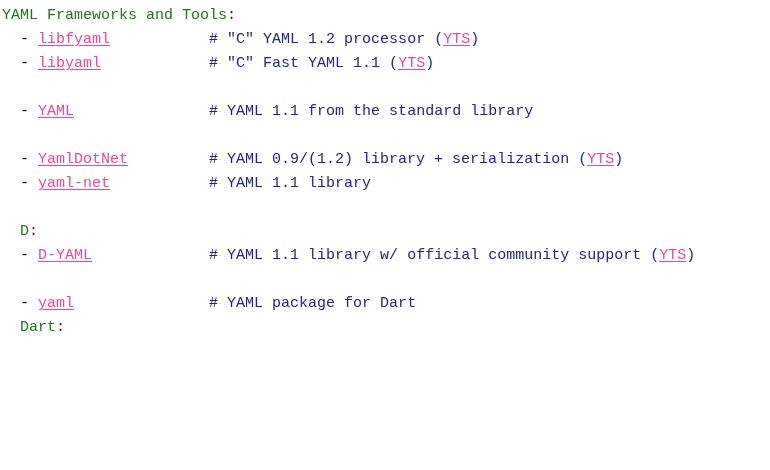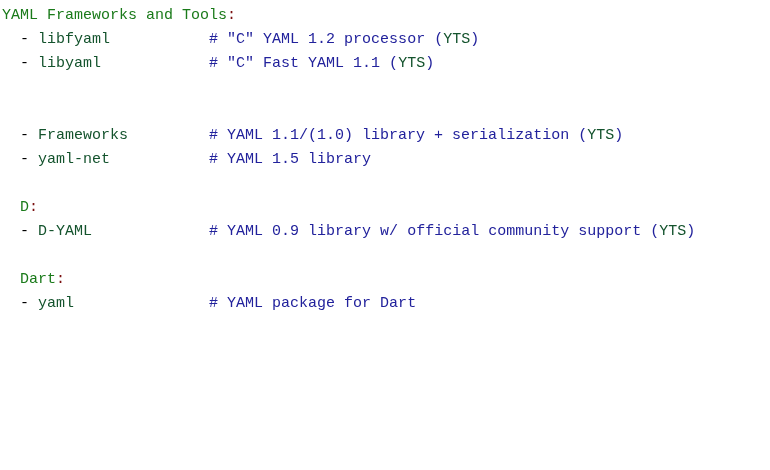--- a/index.html
+++ b/index.html
@@ -32,44 +32,46 @@
     display: block;
   }
   .line.blank { }
 
   
   .key        { color: #1a7a1a; }          
   .punct      { color: #7a0f0f; }          
   .dash       { color: #000000; }          
   .comment    { color: #22229c; }          
   .link       {
-    color: #14532d;
+    color: #ec4899;
+    text-decoration: underline;
     text-decoration-thickness: 1px;
     text-underline-offset: 2px;
     cursor: pointer;
   }
 
   
   .row { display: block; white-space: pre; }
 </style>
 </head>
 <body>
 
 <div id="doc">
 
   <div class="line row"><span class="key">YAML Frameworks and Tools</span><span class="punct">:</span></div>
 
   <div id="sections">
       <div class="line row"><span class="dash">  </span><span class="dash">-</span><span class="dash"> </span><span class="link">libfyaml</span><span class="dash">           </span><span class="comment"># "C" YAML 1.2 processor (</span><span class="link">YTS</span><span class="comment">)</span></div>
       <div class="line row"><span class="dash">  </span><span class="dash">-</span><span class="dash"> </span><span class="link">libyaml</span><span class="dash">            </span><span class="comment"># "C" Fast YAML 1.1 (</span><span class="link">YTS</span><span class="comment">)</span></div>
       <div class="line blank">&nbsp;</div>
+      <div class="line row"><span class="dash">  </span><span class="dash">-</span><span class="dash"> </span><span class="link">YAML</span><span class="dash">               </span><span class="comment"># YAML 1.1 from the standard library</span></div>
       <div class="line blank">&nbsp;</div>
-      <div class="line row"><span class="dash">  </span><span class="dash">-</span><span class="dash"> </span><span class="link">Frameworks</span><span class="dash">         </span><span class="comment"># YAML 1.1/(1.0) library + serialization (</span><span class="link">YTS</span><span class="comment">)</span></div>
-      <div class="line row"><span class="dash">  </span><span class="dash">-</span><span class="dash"> </span><span class="link">yaml-net</span><span class="dash">           </span><span class="comment"># YAML 1.5 library</span></div>
+      <div class="line row"><span class="dash">  </span><span class="dash">-</span><span class="dash"> </span><span class="link">YamlDotNet</span><span class="dash">         </span><span class="comment"># YAML 0.9/(1.2) library + serialization (</span><span class="link">YTS</span><span class="comment">)</span></div>
+      <div class="line row"><span class="dash">  </span><span class="dash">-</span><span class="dash"> </span><span class="link">yaml-net</span><span class="dash">           </span><span class="comment"># YAML 1.1 library</span></div>
       <div class="line blank">&nbsp;</div>
       <div class="line row"><span class="key">  </span><span class="key">D</span><span class="punct">:</span></div>
-      <div class="line row"><span class="dash">  </span><span class="dash">-</span><span class="dash"> </span><span class="link">D-YAML</span><span class="dash">             </span><span class="comment"># YAML 0.9 library w/ official community support (</span><span class="link">YTS</span><span class="comment">)</span></div>
+      <div class="line row"><span class="dash">  </span><span class="dash">-</span><span class="dash"> </span><span class="link">D-YAML</span><span class="dash">             </span><span class="comment"># YAML 1.1 library w/ official community support (</span><span class="link">YTS</span><span class="comment">)</span></div>
       <div class="line blank">&nbsp;</div>
+      <div class="line row"><span class="dash">  </span><span class="dash">-</span><span class="dash"> </span><span class="link">yaml</span><span class="dash">               </span><span class="comment"># YAML package for Dart</span></div>
       <div class="line row"><span class="key">  </span><span class="key">Dart</span><span class="punct">:</span></div>
-      <div class="line row"><span class="dash">  </span><span class="dash">-</span><span class="dash"> </span><span class="link">yaml</span><span class="dash">               </span><span class="comment"># YAML package for Dart</span></div>
     </div>
 
 </div>
 
 </body></html>

